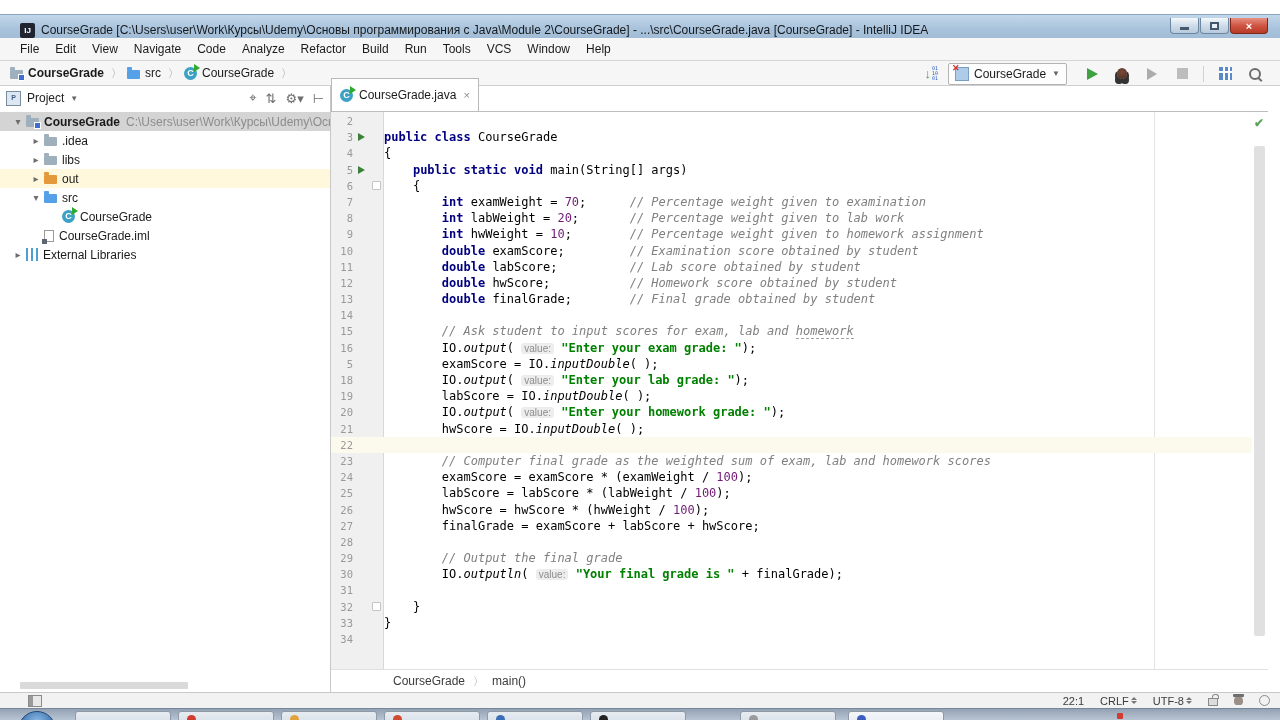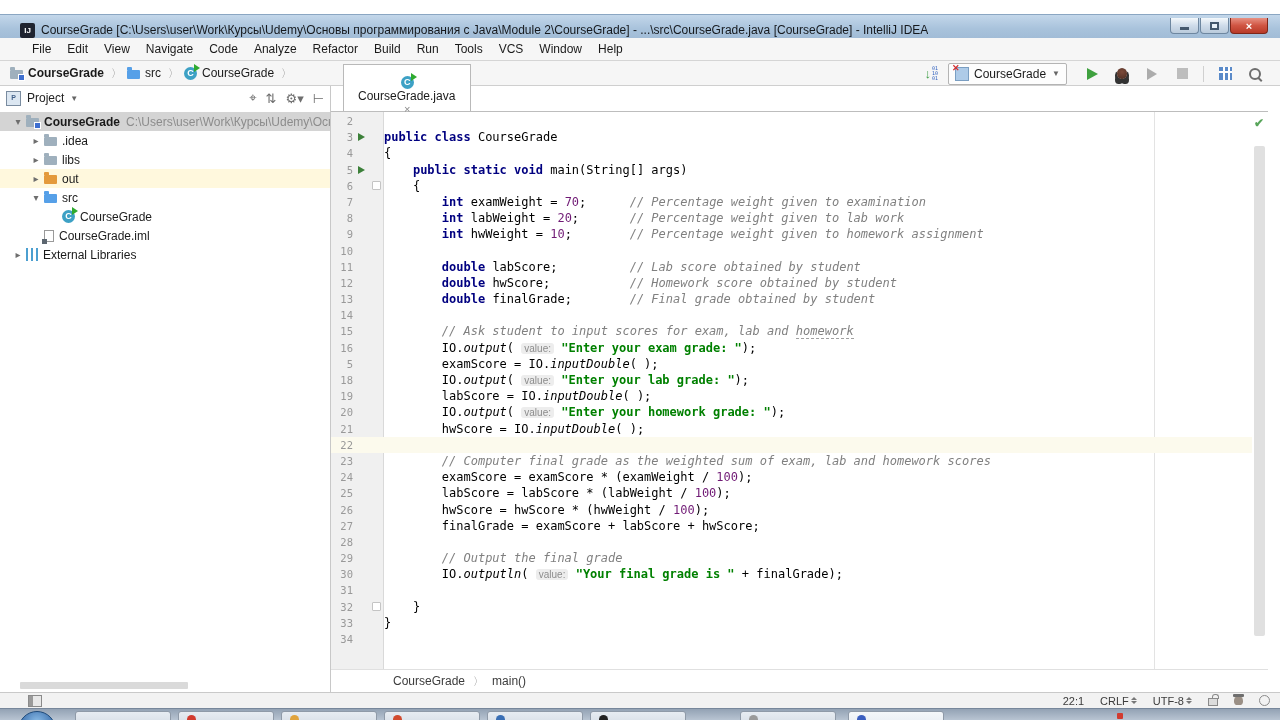--- a/index.html
+++ b/index.html
@@ -16,21 +16,21 @@
   #win-controls{position:absolute;right:12px;top:3px;display:flex;}
   .win-btn{width:29px;height:16px;margin-left:1px;border:1px solid #6e87a0;border-top:none;
     border-radius:0 0 4px 4px;background:linear-gradient(180deg,#f4f8fb,#cfdcea 50%,#b9cadb);
     display:flex;align-items:center;justify-content:center;box-sizing:border-box;}
   .win-btn.close{width:38px;background:linear-gradient(180deg,#e79183,#d05543 50%,#b83a28);border-color:#7e2619;
     color:#fff;font-weight:bold;font-size:11px;}
   .glyph-min{width:9px;height:3px;background:#44586d;margin-top:5px;}
   .glyph-max{width:9px;height:8px;border:2px solid #44586d;box-sizing:border-box;background:#e9f1f8;}
   
   #menubar{position:absolute;top:38px;left:0;width:1280px;height:23px;background:#f6f6f6;
-    border-bottom:1px solid #d5d5d5;display:flex;align-items:center;padding-left:24px;box-sizing:border-box;}
+    border-bottom:1px solid #d5d5d5;display:flex;align-items:center;padding-left:12px;box-sizing:border-box;}
   .menu-item{padding:2px 8px;color:#1a1a1a;}
   
   #navbar{position:absolute;top:61px;left:0;width:1280px;height:25px;background:#f6f6f6;
     border-bottom:1px solid #cfcfcf;display:flex;align-items:center;padding-left:10px;box-sizing:border-box;}
   .crumb{display:flex;align-items:center;margin-right:2px;}
   .crumb .lbl{margin-left:5px;}
   .crumb.first .lbl{font-weight:bold;}
   .crumb-sep{color:#9a9a9a;margin:0 5px;font-size:11px;}
   #nav-right{position:absolute;right:10px;top:2px;display:flex;align-items:center;height:21px;}
   .tb-sep{width:1px;height:16px;background:#d0d0d0;margin:0 6px;}
@@ -82,22 +82,22 @@
   .ico-class::after{content:"";position:absolute;right:-3px;top:-3px;width:0;height:0;
      border-left:6px solid #2faa2f;border-top:4px solid transparent;border-bottom:4px solid transparent;}
   .ico-iml{width:10px;height:12px;background:#fff;border:1px solid #9a9a9a;position:relative;box-sizing:border-box;flex:0 0 auto;}
   .ico-iml::after{content:"";position:absolute;left:-3px;bottom:-3px;width:5px;height:5px;background:#5c6670;}
   .ico-libs{width:12px;height:13px;flex:0 0 auto;
     background:repeating-linear-gradient(90deg,#4c9fd0 0 2px,transparent 2px 5px);}
   #pp-hscroll{position:absolute;bottom:3px;left:20px;width:168px;height:7px;background:#dadada;border-radius:1px;}
   
   #editor-area{flex:1;position:relative;background:#fff;}
   #tab-bar{height:25px;border-bottom:1px solid #bdbdbd;display:flex;align-items:flex-end;background:#fff;}
-  #tab{display:flex;align-items:center;height:24px;padding:11px 8px;border:1px solid #b9b9b9;border-bottom:none;
-    background:#fff;margin-left:12px;flex-direction:column;}
+  #tab{display:flex;align-items:center;height:24px;padding:4px 8px;border:1px solid #b9b9b9;border-bottom:none;
+    background:#fff;margin-left:0;}
   #tab .lbl{margin:0 7px 0 6px;}
   #tab .close{color:#8a8a8a;font-size:11px;}
   #code-area{position:absolute;top:26px;left:0;right:0;bottom:22px;overflow:hidden;
     font-family:"DejaVu Sans Mono",monospace;font-size:12px;}
   #gutter-bg{position:absolute;left:0;top:0;width:52px;height:100%;background:#f0f0f0;border-right:1px solid #d9d9d9;}
   #margin-guide{position:absolute;left:823px;top:0;width:1px;height:100%;background:#e3e3e3;}
   #code-lines{position:absolute;left:0;top:1px;right:0;}
   .code-row{display:flex;height:16.2px;line-height:16.2px;position:relative;}
   .code-row.hl{background:#fcfaed;}
   .ln{width:22px;text-align:right;color:#999;font-size:10.5px;flex:0 0 auto;}
@@ -356,20 +356,21 @@
             <div class="code-row">
               <span class="ln">9</span>
               <span class="gmark"></span>
               <span class="gfold"></span>
               <span class="ctext"><span class="tok-p">        </span><span class="tok-k">int</span><span class="tok-p"> hwWeight = </span><span class="tok-n2">10</span><span class="tok-p">;        </span><span class="tok-c">// Percentage weight given to homework assignment</span></span>
             </div>
             <div class="code-row">
               <span class="ln">10</span>
               <span class="gmark"></span>
               <span class="gfold"></span>
+              <span class="ctext"><span class="tok-p">        </span><span class="tok-k">double</span><span class="tok-p"> examScore;         </span><span class="tok-c">// Examination score obtained by student</span></span>
             </div>
             <div class="code-row">
               <span class="ln">11</span>
               <span class="gmark"></span>
               <span class="gfold"></span>
               <span class="ctext"><span class="tok-p">        </span><span class="tok-k">double</span><span class="tok-p"> labScore;          </span><span class="tok-c">// Lab score obtained by student</span></span>
             </div>
             <div class="code-row">
               <span class="ln">12</span>
               <span class="gmark"></span>

